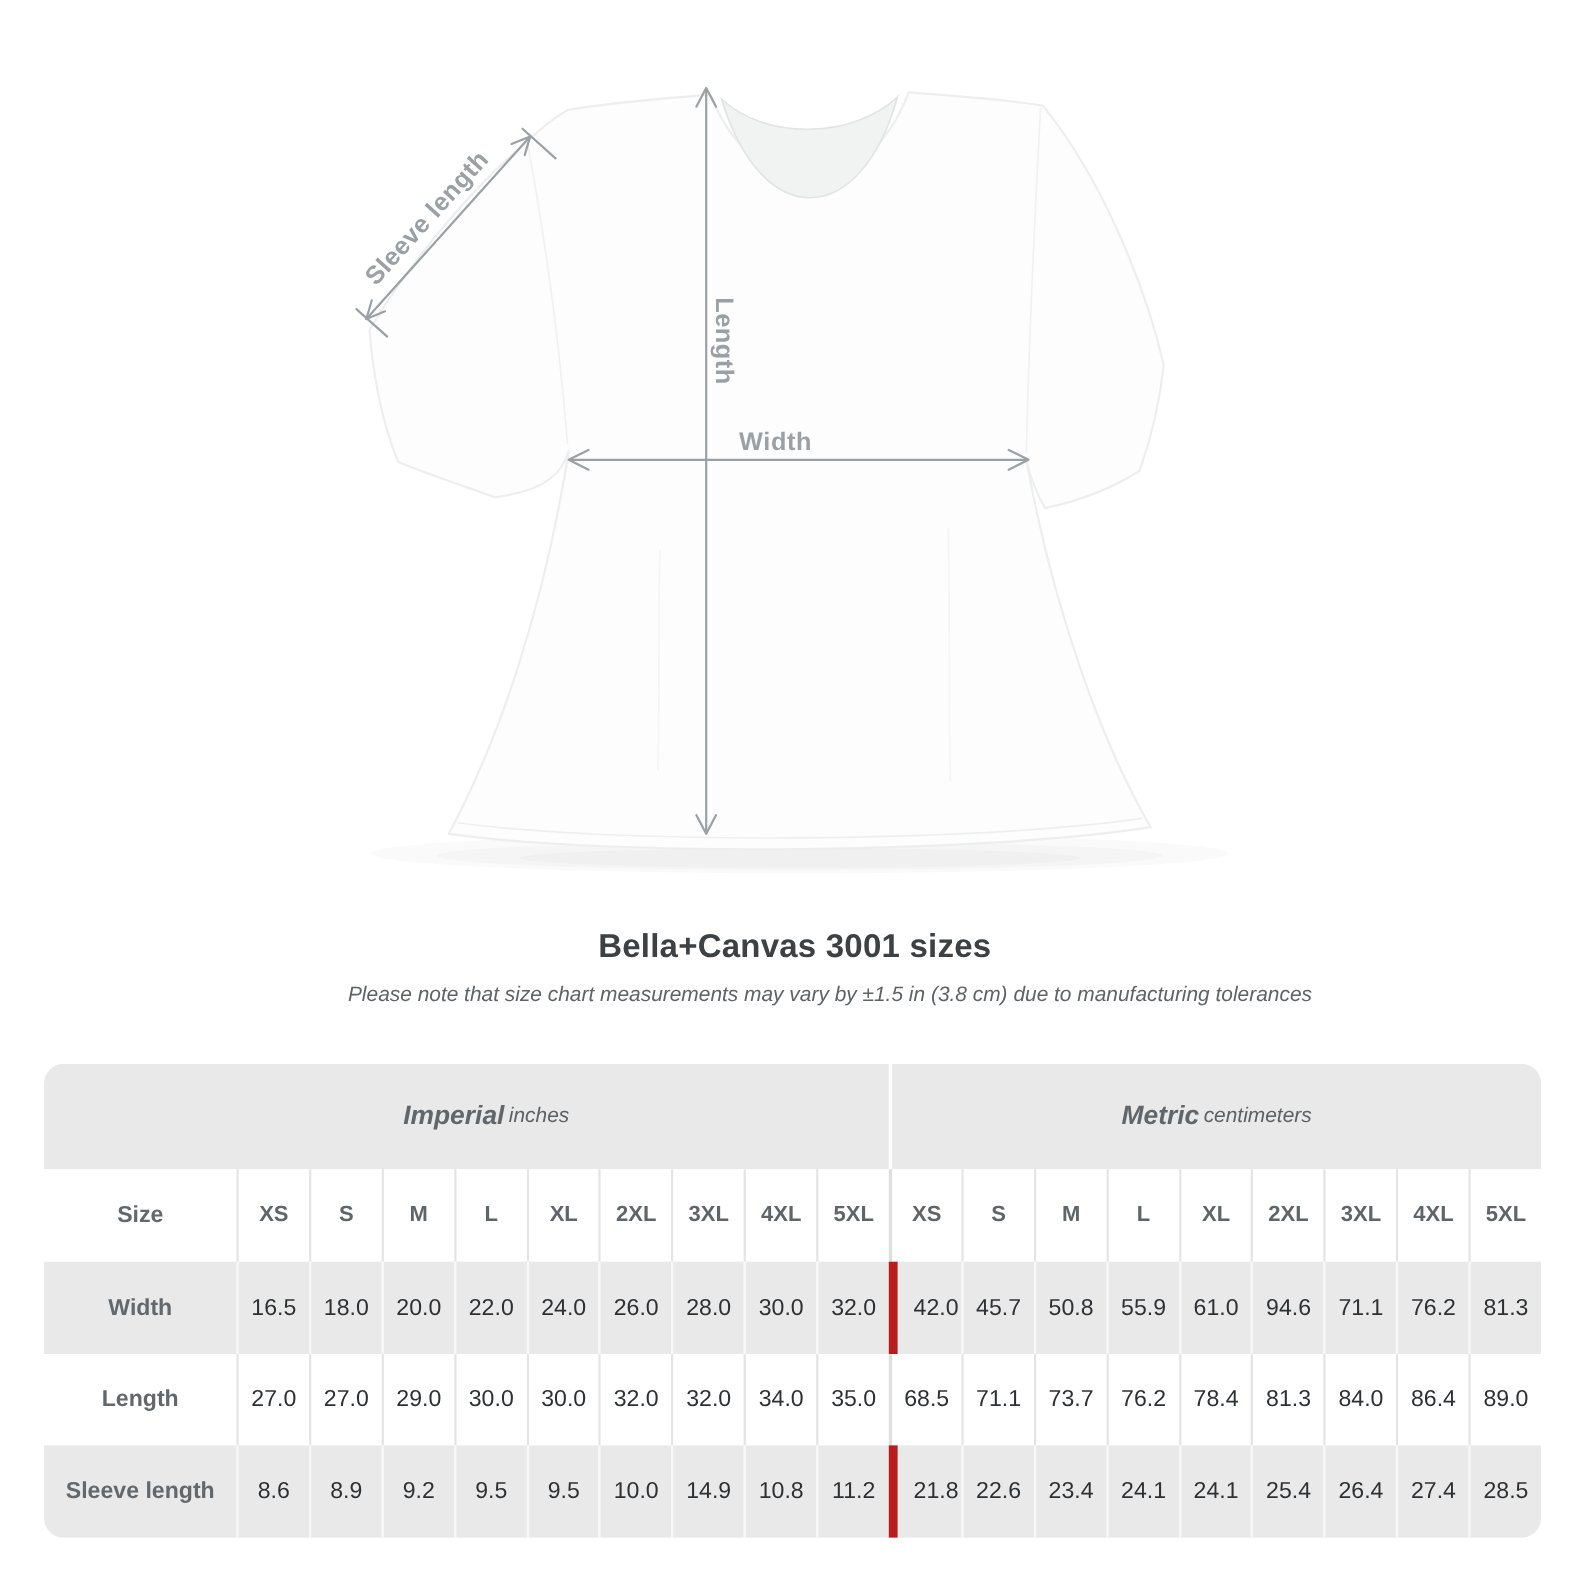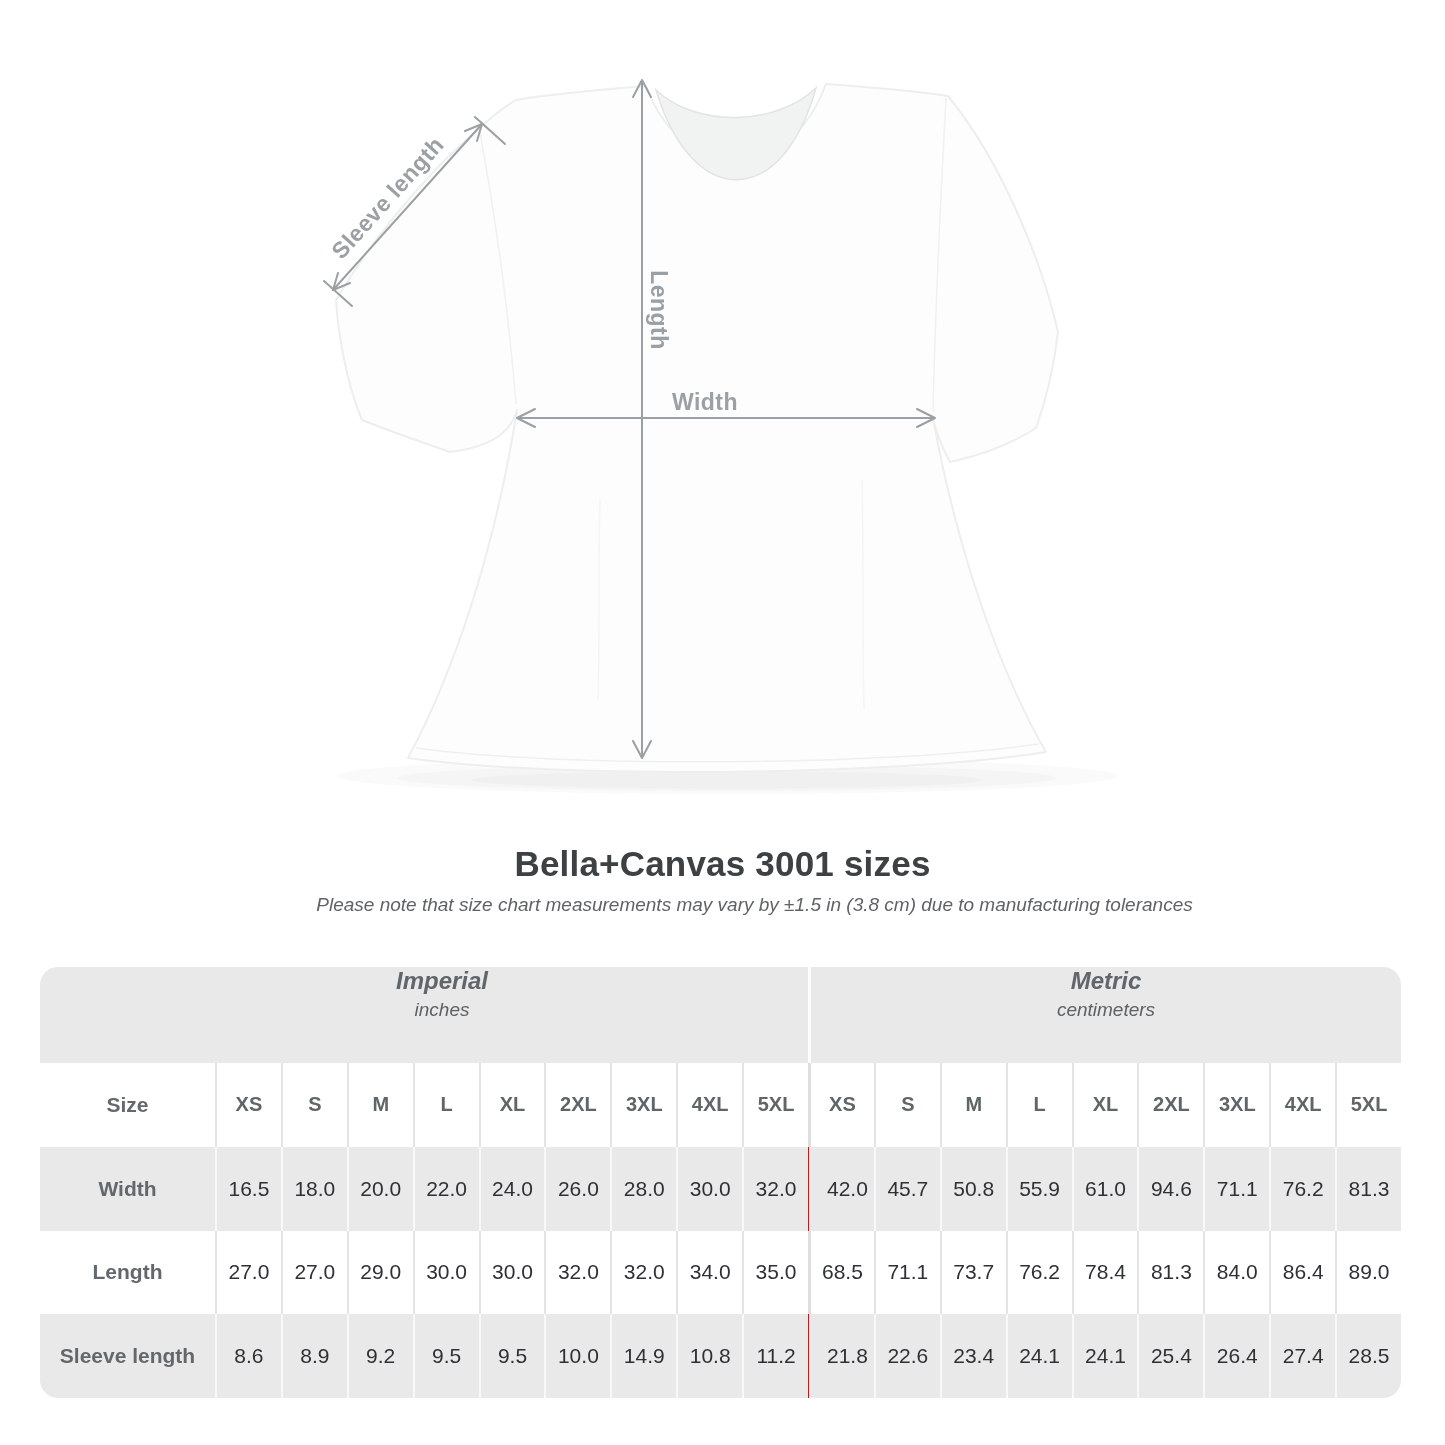--- a/index.html
+++ b/index.html
@@ -12,48 +12,48 @@
   .fig-label{
     position:absolute;font-weight:bold;color:#9aa0a4;font-size:23px;letter-spacing:.5px;
     white-space:nowrap;transform:translate(-50%,-50%);
   }
   .lbl-sleeve{left:388px;top:198px;transform:translate(-50%,-50%) rotate(-48deg);}
   .lbl-length{left:658px;top:310px;transform:translate(-50%,-50%) rotate(90deg);}
   .lbl-width{left:705px;top:402px;}
   
   .title{
     position:absolute;left:0;top:844px;width:1445px;text-align:center;
-    font-size:35px;font-weight:bold;color:#3d4144;letter-spacing:.2px;
+    font-size:30px;font-weight:bold;color:#3d4144;letter-spacing:.2px;
   }
   .subtitle{
     position:absolute;left:0;top:894px;width:1445px;text-align:center;
     font-size:19px;font-style:italic;color:#5f6366;padding-left:32px;
   }
   
   .size-table{
     position:absolute;left:40px;top:967px;width:1361px;height:431px;
     display:grid;grid-template-columns:175px repeat(18,1fr);
     grid-template-rows:96px repeat(4,1fr);
     border-radius:18px;overflow:hidden;background:#fff;
   }
-  .h-cell{background:#e9e9e9;display:flex;flex-direction:column;align-items:center;gap:4px;}
+  .h-cell{background:#e9e9e9;display:flex;flex-direction:row;align-items:center;justify-content:center;gap:4px;}
   .h-imp{grid-column:1 / 11;padding-left:36px;}
   .h-met{grid-column:11 / 20;border-left:3px solid #ffffff;}
   .h-title{font-size:24px;font-weight:bold;font-style:italic;color:#60666a;}
   .h-unit{font-size:19px;font-style:italic;color:#5d6165;}
   .c{display:flex;align-items:center;justify-content:center;}
   .row-w{background:#ffffff;}
   .row-g{background:#e9e9e9;}
   .lbl{font-size:21px;font-weight:bold;color:#63686c;}
   .size-h{font-size:20px;font-weight:bold;color:#5f6569;text-align:right;}
   .val{font-size:21px;color:#2e3134;}
   .dv-w{border-left:2px solid #e4e4e4;}
   .mb-w{border-left:3px solid #dedede;}
   .dv-g{border-left:2px solid #f8f8f8;}
-  .mb-g{border-left:1px solid #b91c1c;padding-left:12px;}
+  .mb-g{border-left:8px solid #b91c1c;padding-left:12px;}
 </style>
 </head>
 <body>
 
 <div class="page">
 
   <div class="figure">
     <svg width="1445" height="840" viewBox="0 0 1445 840">
 
       <g>

